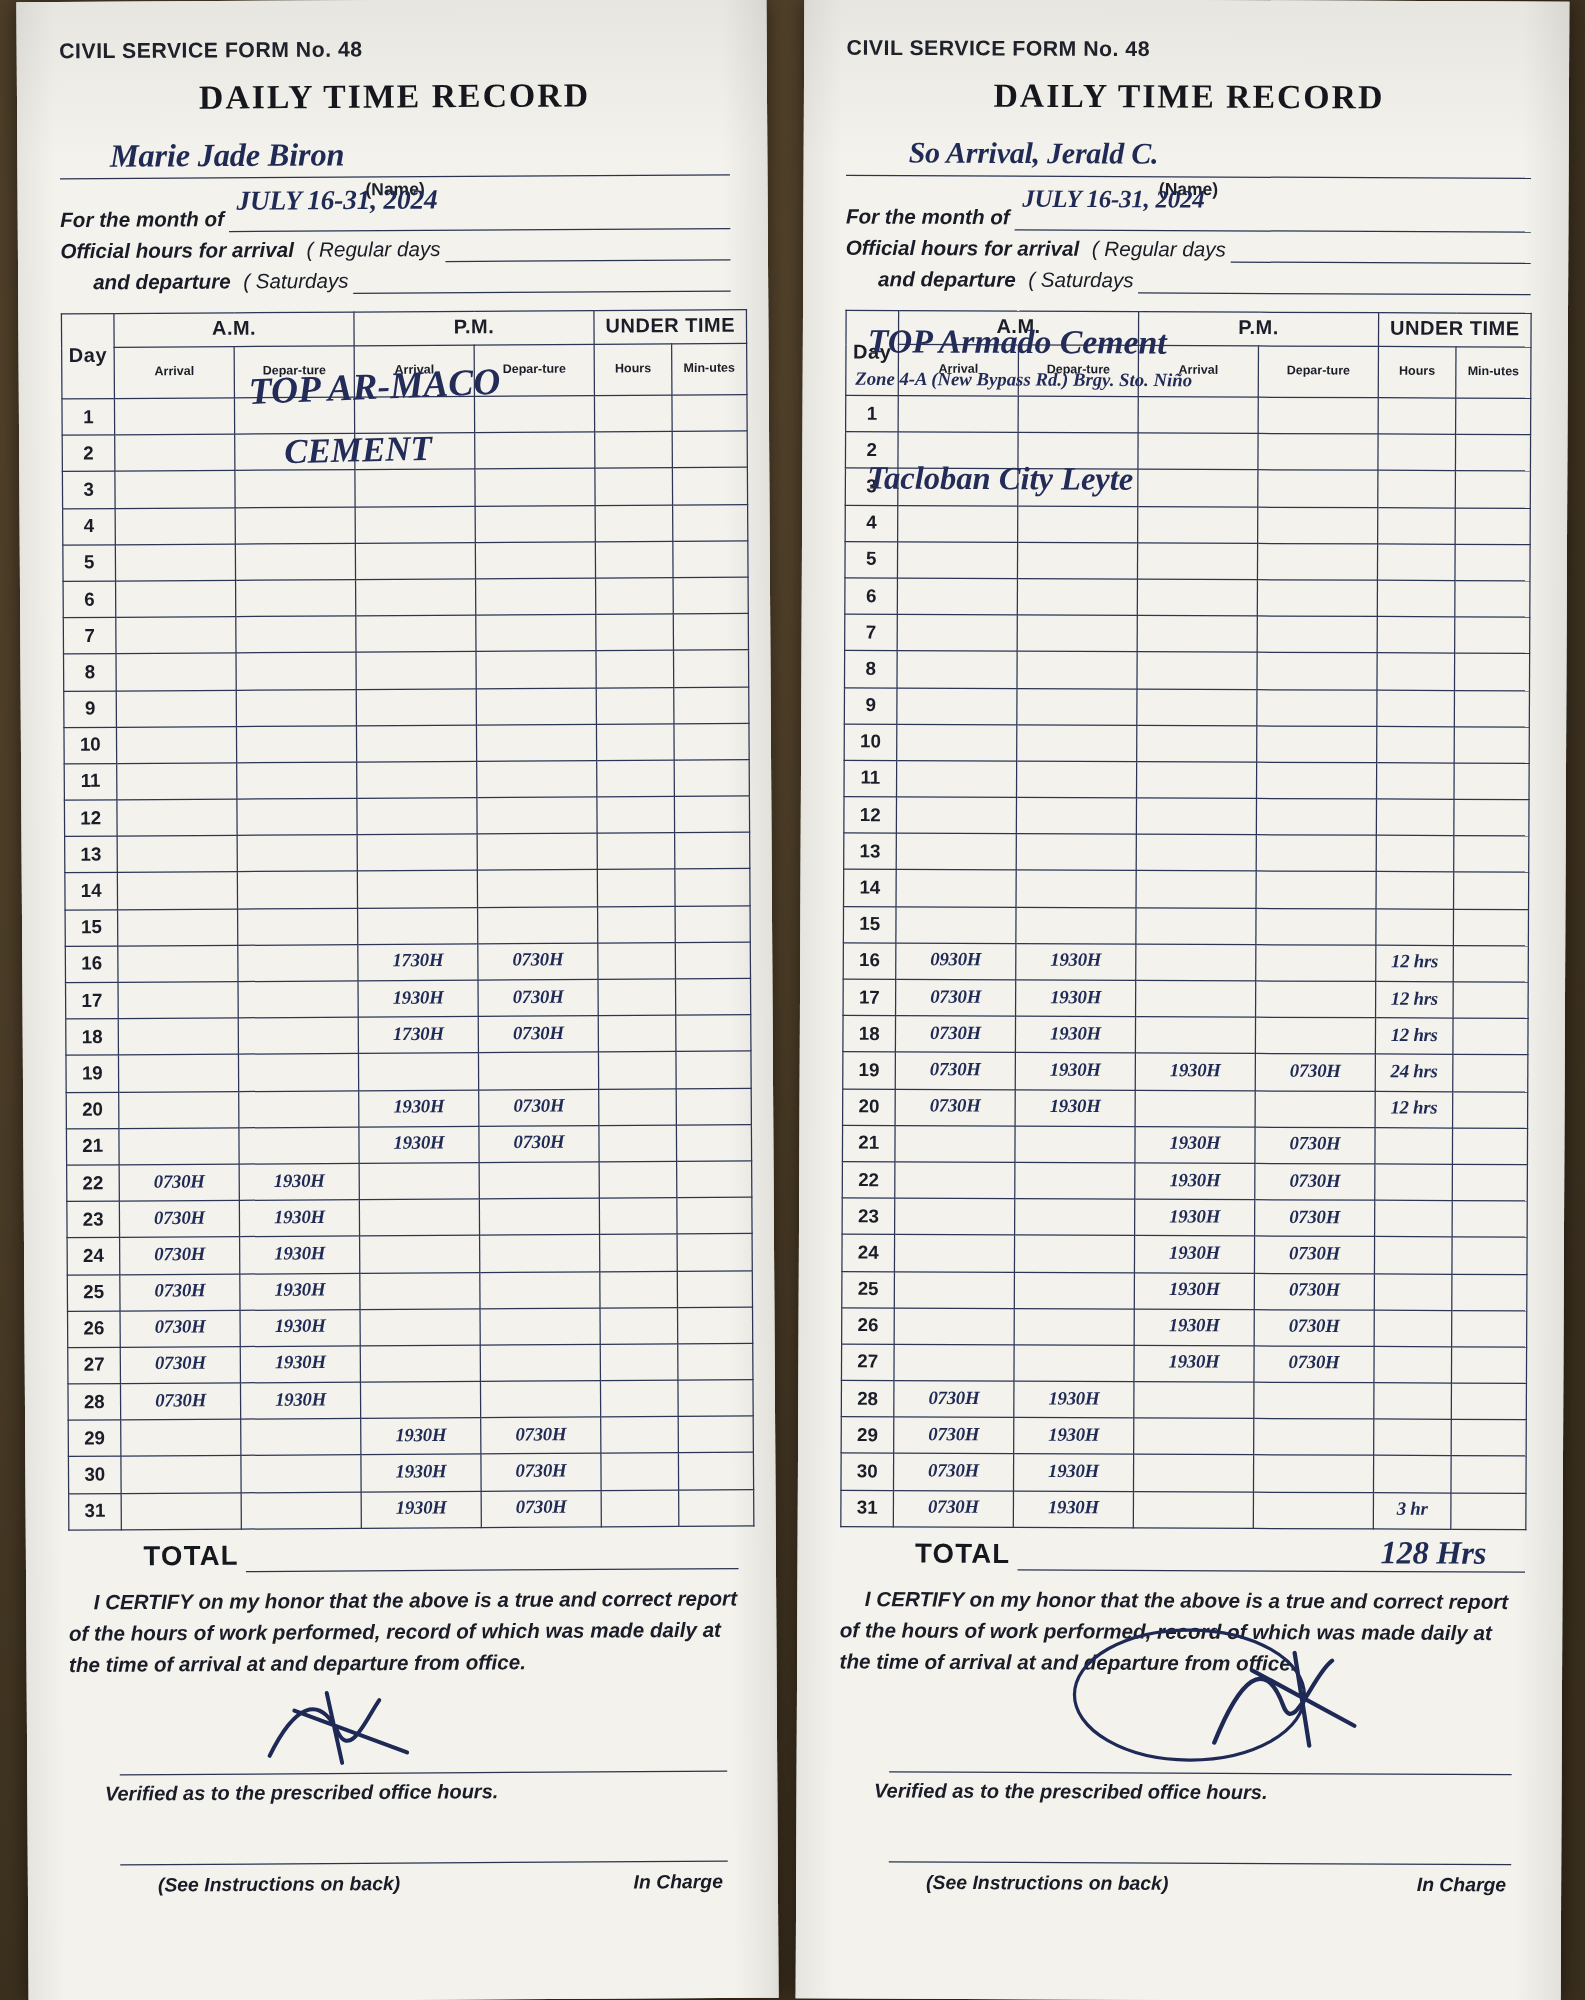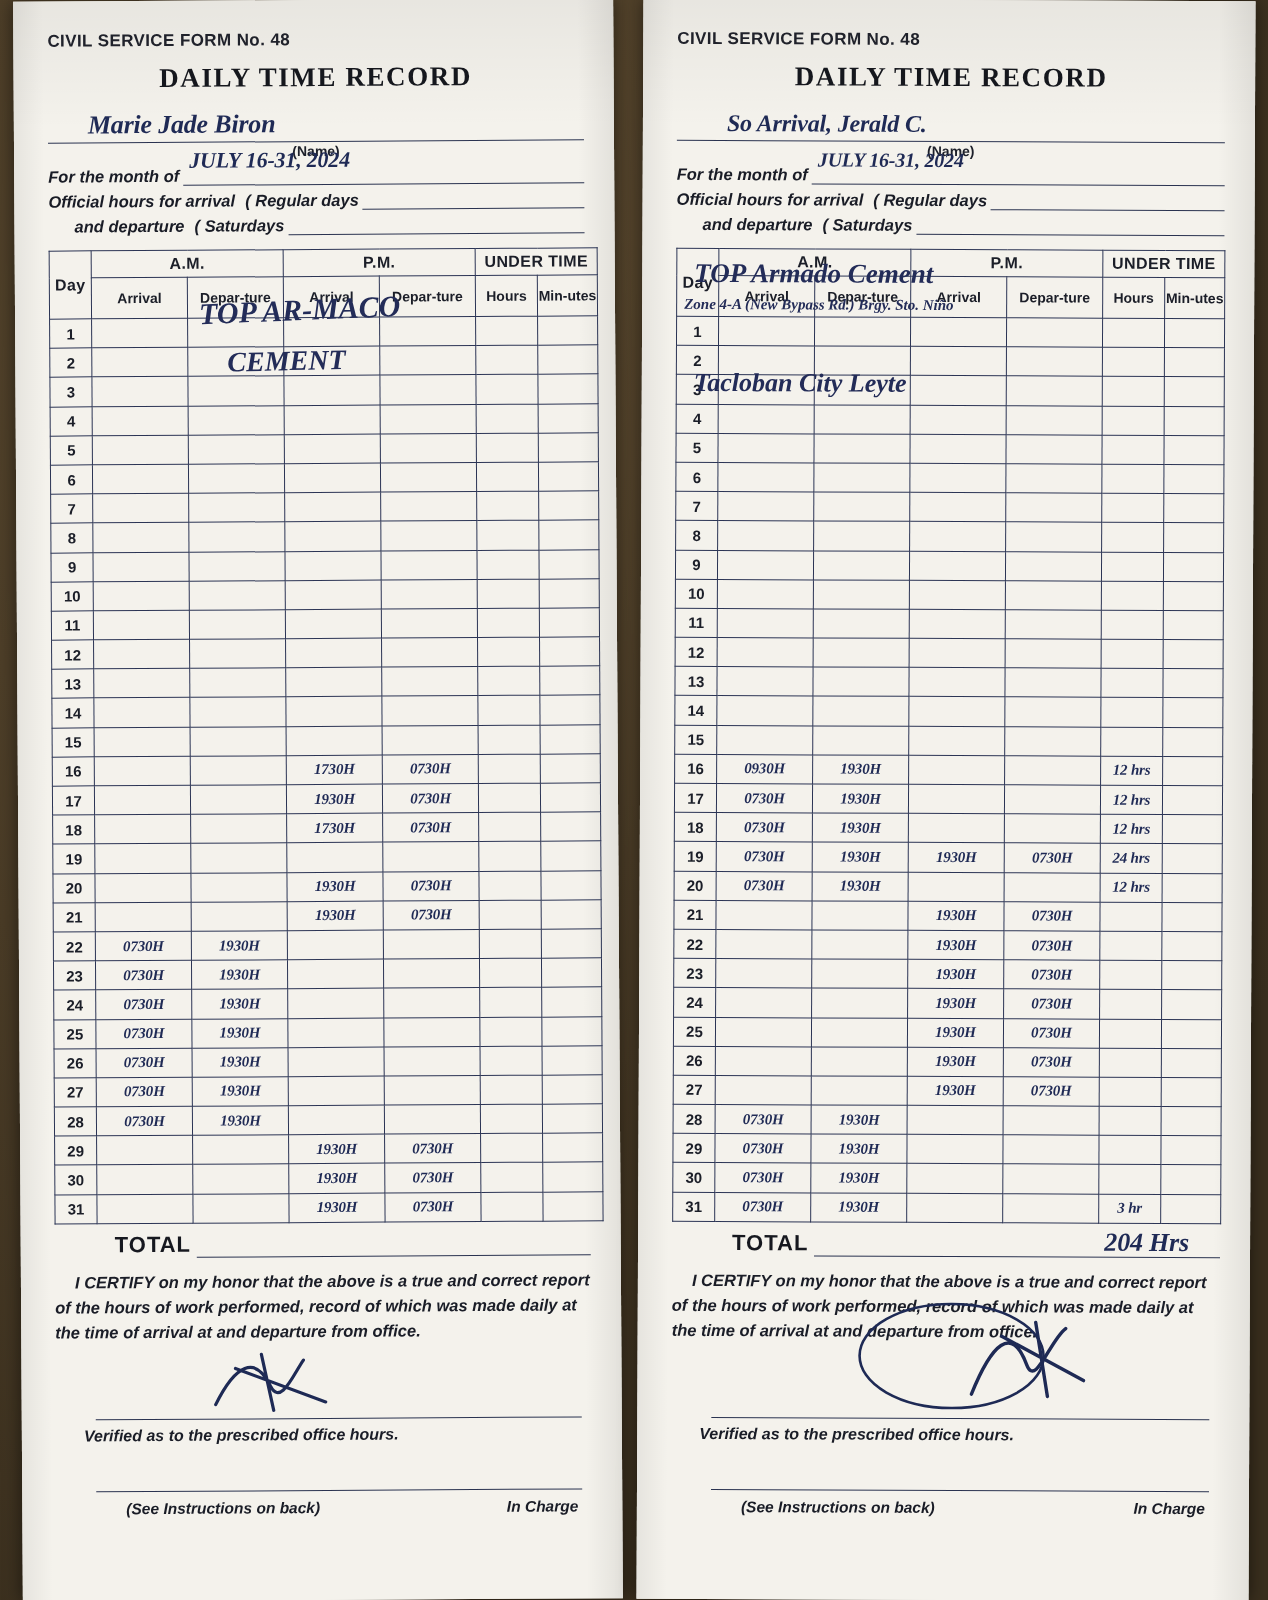--- a/index.html
+++ b/index.html
@@ -94,21 +94,21 @@
     height: 25px;
     white-space: nowrap;
   }
   .lrow .lbl { font-style: italic; font-weight: bold; }
   .lrow .fill {
     flex: 1;
     border-bottom: 1.4px solid #2a3350;
     height: 17px;
     margin-left: 4px;
   }
-  .lrow .midlbl { margin-left: 10px; font-style: italic; font-weight: bold; text-align: right; }
+  .lrow .midlbl { margin-left: 10px; font-style: italic; font-weight: normal; text-align: right; }
   .indent { padding-left: 26px; }
 
   table.tt {
     width: 100%;
     border-collapse: collapse;
     margin-top: 14px;
     table-layout: fixed;
   }
   table.tt th, table.tt td {
     border: 1.3px solid #2c3555;
@@ -118,21 +118,21 @@
     padding: 0;
   }
   table.tt .hgroup {
     font-weight: bold;
     font-size: 16px;
     height: 26px;
     letter-spacing: 0.4px;
   }
   table.tt .hsub {
     font-weight: bold;
-    font-size: 14px;
+    font-size: 10px;
     height: 40px;
     line-height: 14px;
   }
   table.tt td.day {
     font-weight: bold;
     font-size: 15px;
     width: 40px;
     height: 28.2px;
   }
   .cell { position: relative; }
@@ -926,21 +926,21 @@
 
     <div style="position:relative;">
       <div class="ov" style="left:18px;top:-964px;font-size:27px;">TOP Armado Cement</div>
       <div class="ov" style="left:8px;top:-926px;font-size:15px;">Zone 4-A (New Bypass Rd.) Brgy. Sto. Niño</div>
       <div class="ov" style="left:18px;top:-890px;font-size:26px;margin-top:36px;">Tacloban City Leyte</div>
     </div>
 
     <div class="total">
       <span class="t">TOTAL</span>
       <span class="fill">
-        <span class="hw" style="position:relative;top:-14px;left:290px;font-size:26px;">204 Hrs</span>
+        <span class="hw" style="position:relative;top:-14px;left:290px;font-size:26px;">128 Hrs</span>
       </span>
     </div>
 
     <div class="certify">I CERTIFY on my honor that the above is a true and correct report of the hours of work performed, record of which was made daily at the time of arrival at and departure from office.</div>
 
     <div class="sigspace">
       <svg class="scribble" width="340" height="140" style="left:150px;top:-60px;" viewBox="0 0 340 140">
         <ellipse cx="130" cy="72" rx="92" ry="52" fill="none" stroke="#1e2a55" stroke-width="2.6"></ellipse>
         <path d="M150 110 C170 60, 190 40, 205 80 C214 104, 228 56, 244 44 M180 52 L262 96 M214 38 L226 112" fill="none" stroke="#1e2a55" stroke-width="3.4" stroke-linecap="round"></path>
       </svg>

